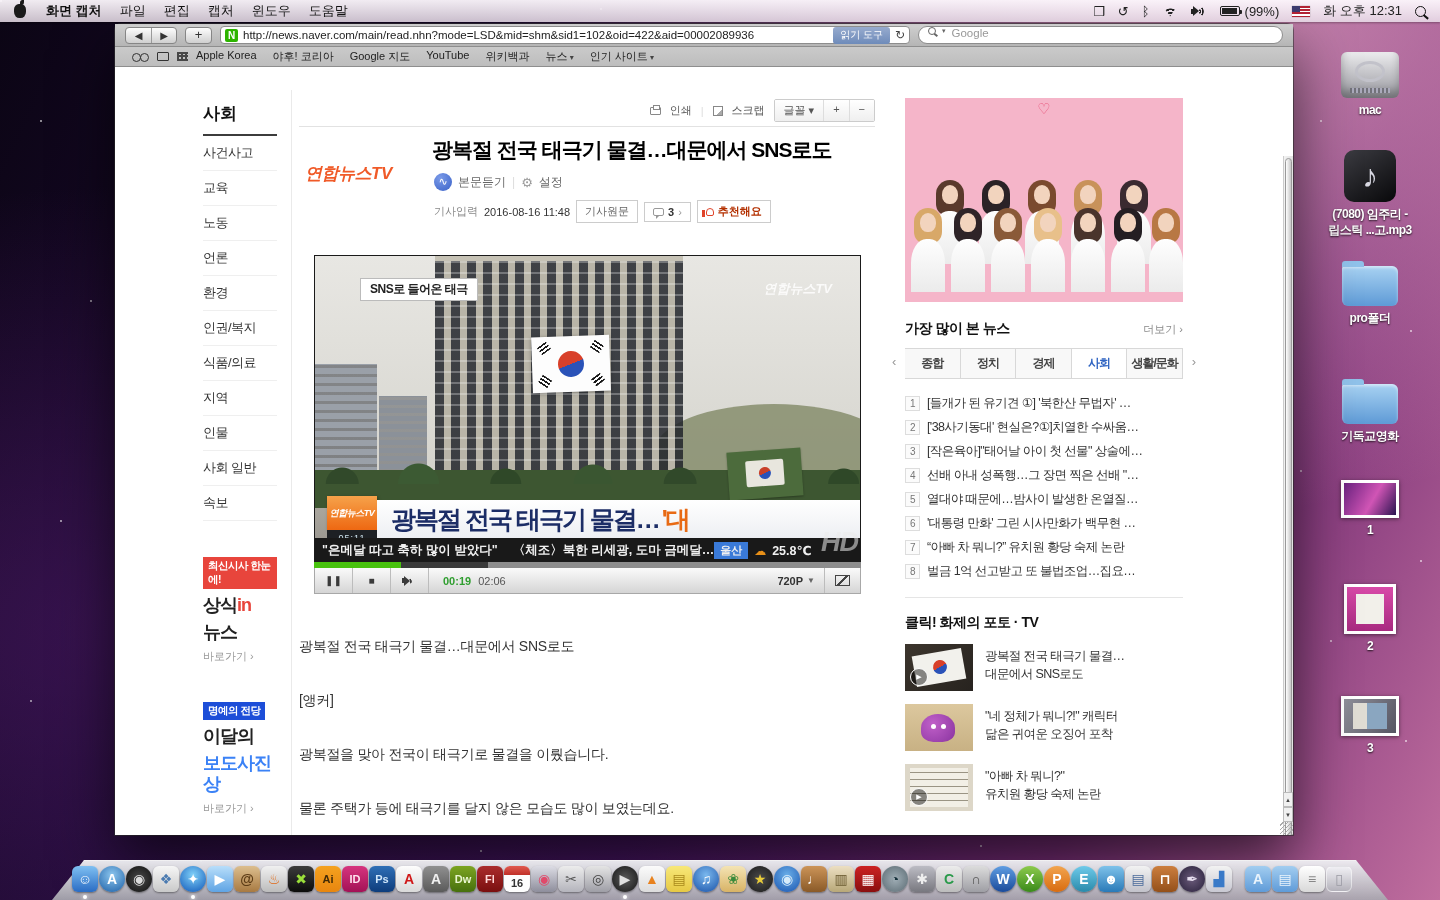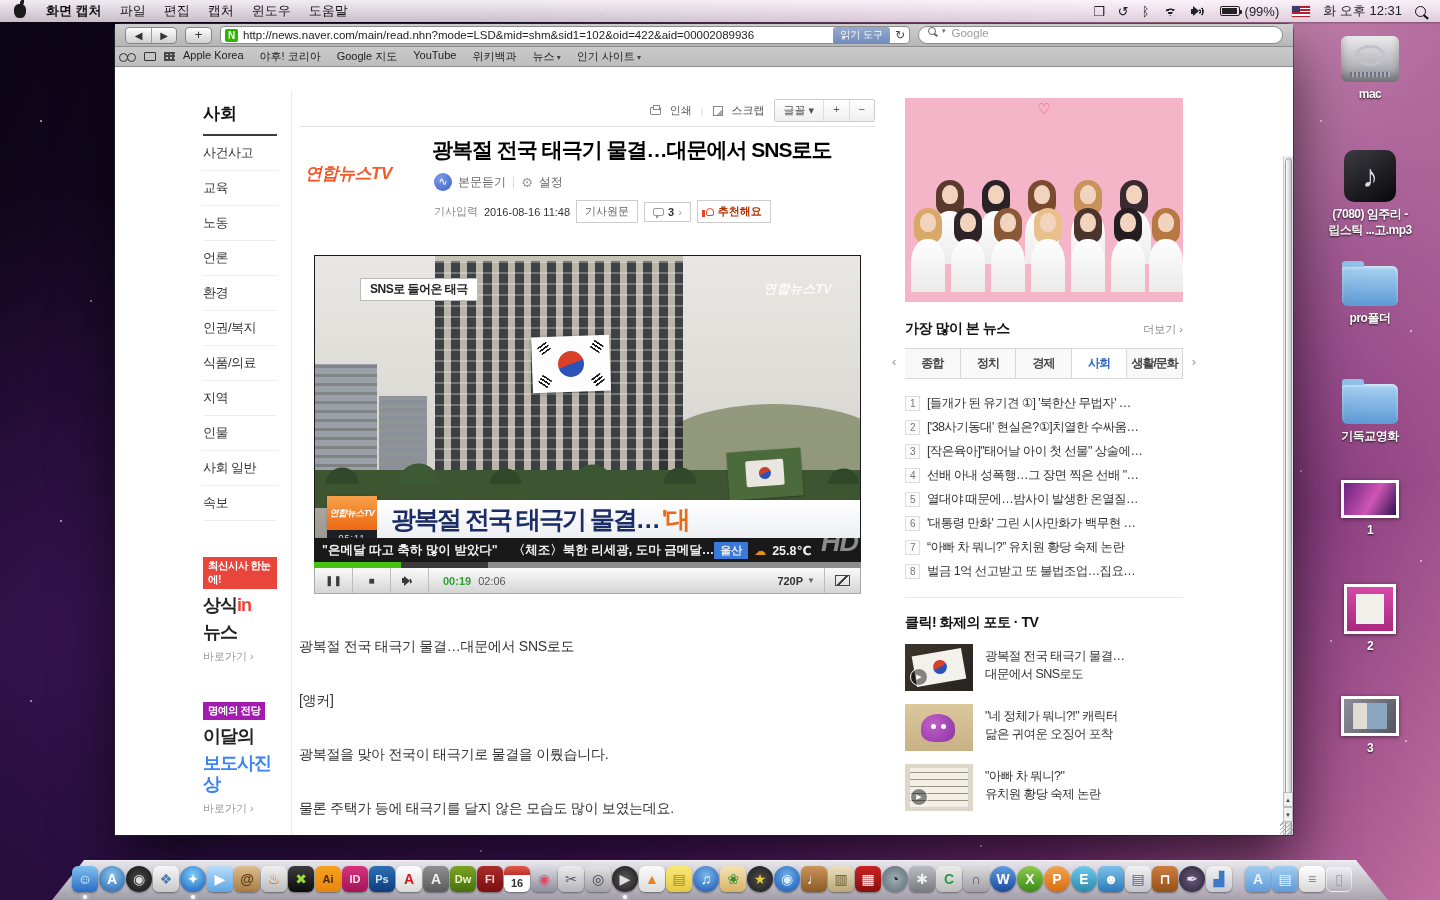--- a/index.html
+++ b/index.html
@@ -53,39 +53,39 @@
 .urlfield{width:690px;height:18px;background:#fff;border:1px solid #8d8d8d;border-radius:4px;display:flex;align-items:center;gap:5px;padding:0 4px;font-size:11.5px;color:#222}
 .nfav{flex:none;width:13px;height:13px;background:#2db400;border-radius:2px;color:#fff;font-size:10px;font-weight:bold;text-align:center;line-height:13px}
 .urltext{flex:1;white-space:nowrap;overflow:hidden}
 .reader-btn{flex:none;background:linear-gradient(180deg,#97abce,#6e8bba);color:#fff;font-size:10px;padding:1.5px 7px;border-radius:3px;white-space:nowrap}
 .reload{flex:none;font-size:12px;color:#444}
 .searchfield{flex:1;height:18px;border:1px solid #8d8d8d;border-radius:10px;background:#fff;display:flex;align-items:flex-start;gap:6px;padding:0 9px;font-size:11.5px;color:#999}
 .mag{width:8px;height:8px;border:1.5px solid #666;border-radius:50%;position:relative}
 .mag::after{content:"";position:absolute;width:4px;height:1.5px;background:#666;bottom:-1.5px;right:-3px;transform:rotate(40deg)}
 .magcaret{font-size:7px;color:#666}
 .bookmarksbar{height:20px;background:linear-gradient(180deg,#cacaca,#bdbdbd);border-bottom:1px solid #8e8e8e;
- display:flex;align-items:center;gap:8px;padding:0 4px;font-size:11px;color:#222}
+ display:flex;align-items:center;gap:8px;padding:0 17px;font-size:11px;color:#222}
 .bm-glasses{width:17px;height:8px;position:relative}
 .bm-glasses::before,.bm-glasses::after{content:"";position:absolute;top:0;width:7px;height:7px;border:1.5px solid #333;border-radius:50%}
 .bm-glasses::before{left:0}.bm-glasses::after{right:0}
 .bm-book{width:12px;height:9px;border:1px solid #333;border-radius:1px;background:linear-gradient(90deg,transparent 46%,#333 46% 54%,transparent 54%)}
 .bm-grid{width:11px;height:9px;background:repeating-linear-gradient(90deg,#333 0 2px,transparent 2px 3.8px),repeating-linear-gradient(0deg,#333 0 2px,transparent 2px 3.6px);background-blend-mode:darken;opacity:.85}
 .bm-item{white-space:nowrap}
 .has-menu::after{content:" ▾";font-size:8px;color:#444}
 
 .content{position:absolute;top:66px;left:0;right:0;bottom:0;background:#fff;overflow:hidden}
 
 .sidebar{position:absolute;left:88px;top:0;bottom:0;width:89px;border-right:1px solid #eaeaea;padding:12px 14px 0 0}
 .sb-title{font-size:17px;font-weight:bold;color:#111;padding-bottom:9px;border-bottom:2px solid #3c3c3c}
 .sb-list{list-style:none}
 .sb-item{padding:8px 0;border-bottom:1px solid #efefef;font-size:13px;color:#333;letter-spacing:-0.5px}
 .promo{margin-top:36px}
 .pbadge{display:inline-block;font-size:10.5px;font-weight:bold;color:#fff;padding:2px 5px;letter-spacing:-0.5px}
 .badge-red{background:#e8453c}
-.badge-green{background:#a21caf}
+.badge-green{background:#1d4ed8}
 .promo-line{font-size:18px;font-weight:bold;color:#222;line-height:1.15;margin-top:6px;letter-spacing:-1px}
 .promo-line .in{color:#e8453c}
 .promo-line.teal{color:#3b82f6}
 .golink{font-size:11px;color:#999;margin-top:7px}
 
 .main{position:absolute;left:184px;top:0;width:576px;height:100%}
 .art-tools{position:absolute;right:0;top:9px;display:flex;align-items:center;gap:9px;font-size:11px;color:#555}
 .ic-print{width:11px;height:8px;border:1px solid #888;border-radius:1px;position:relative}
 .ic-print::before{content:"";position:absolute;left:2px;top:-3px;width:5px;height:3px;background:#fff;border:1px solid #888}
 .ic-scrap{width:10px;height:10px;border:1px solid #888;background:linear-gradient(135deg,#fff 68%,#aaa 68%)}
@@ -279,21 +279,21 @@
     <span class="batt"></span>
     <span class="battpct">(99%)</span>
     <span class="usflag"></span>
     <span>화 오후 12:31</span>
     <span class="spot"></span>
   </div>
 </div>
 
 <div class="deskicons">
 
-<div class="desk-item d-drive" title="mac-drive" style="top: 8px;">
+<div class="desk-item d-drive" title="mac-drive" style="top: 24px;">
       <span class="ic"></span>
       <span class="dlabel">mac</span>
     </div>
     <div class="desk-item d-mp3" title="mp3-file" style="top: 122px;">
       <span class="ic"></span>
       <span class="dlabel">(7080) 임주리 -
 립스틱 ...고.mp3</span>
     </div>
     <div class="desk-item d-folder" title="pro-folder" style="top: 238px;">
       <span class="ic"></span>

